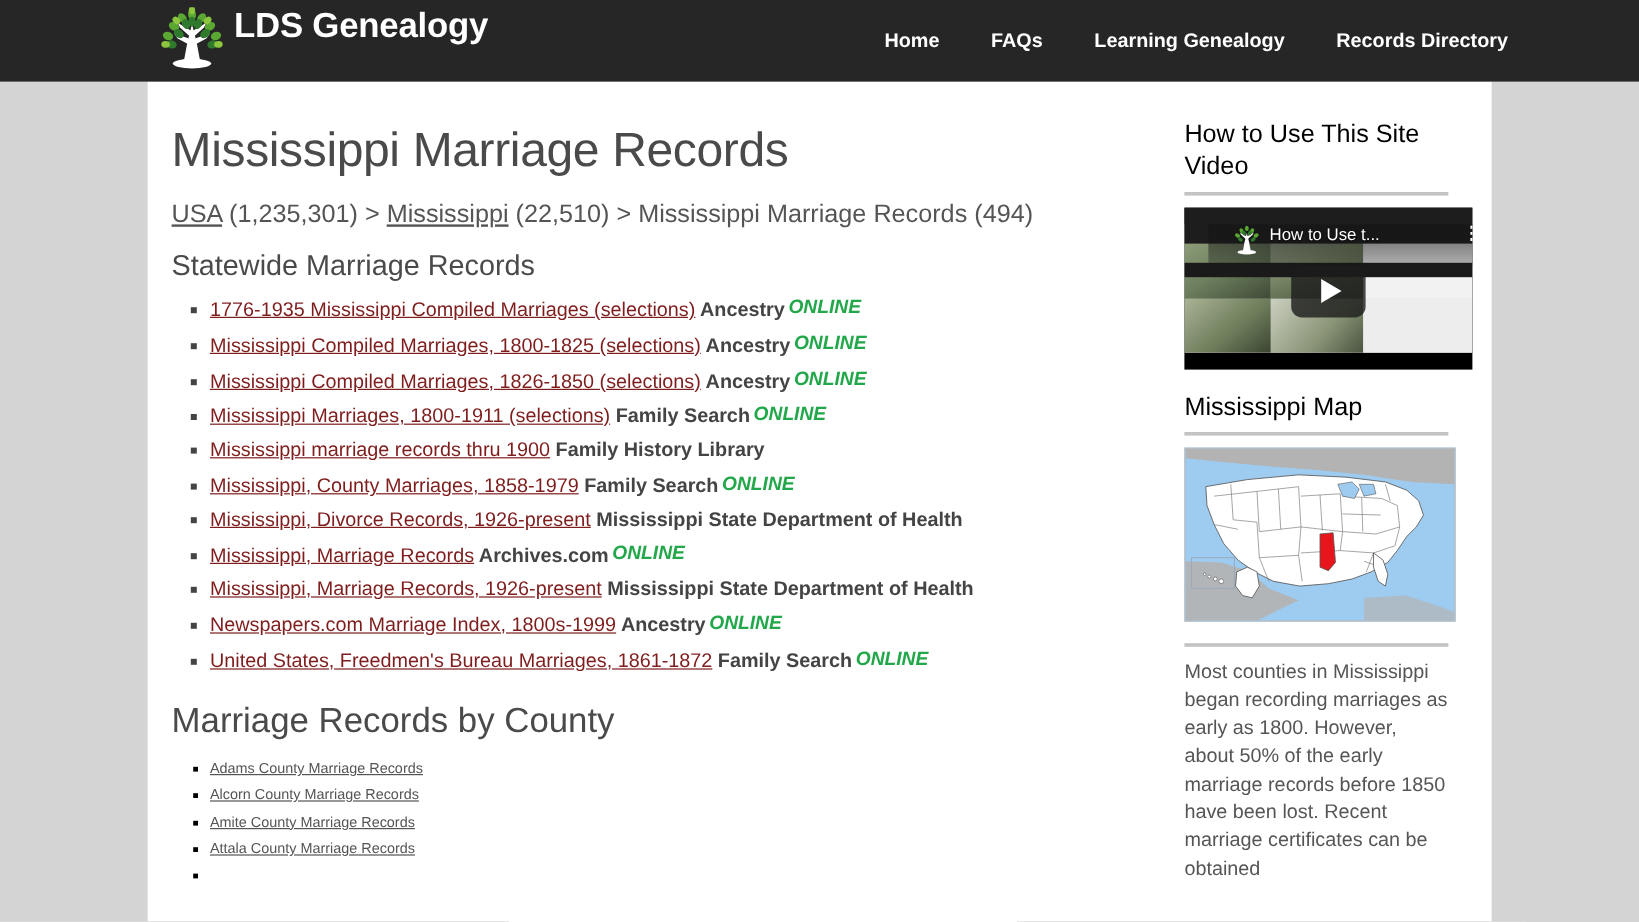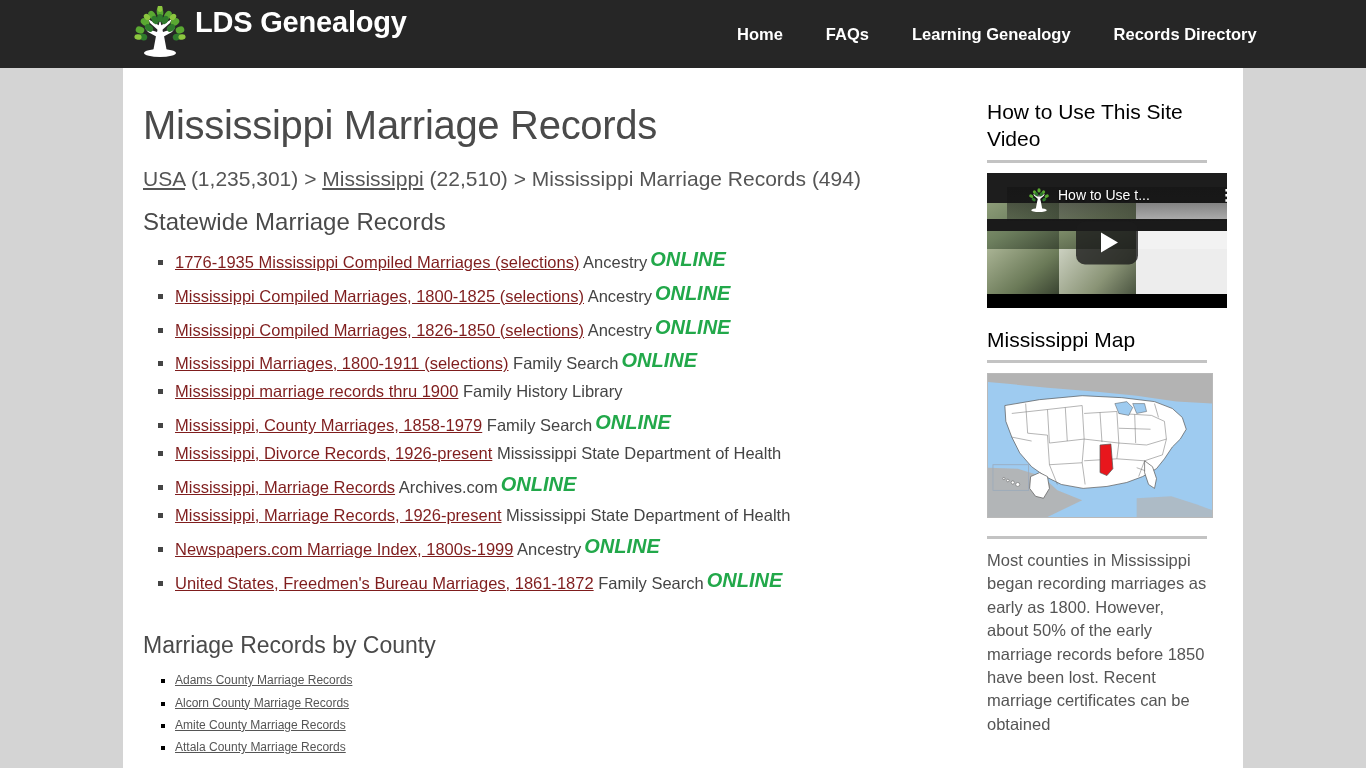--- a/index.html
+++ b/index.html
@@ -85,22 +85,22 @@
     text-decoration: underline;
   }
   h2.section-title {
     font-size: 24px;
     font-weight: normal;
     color: #4a4a4a;
     margin: 12px 0 6px 0;
     line-height: 1.3;
   }
   h2.section-title.county {
-    font-size: 23px;
-    margin: 34px 0 8px 0;
+    font-size: 29px;
+    margin: 18px 0 8px 0;
   }
   ul.record-list {
     list-style: square;
     margin: 0;
     padding-left: 32px;
   }
   ul.record-list li {
     font-size: 16.5px;
     color: #444444;
     line-height: 1.69;
@@ -120,27 +120,27 @@
     line-height: 1.86;
   }
   ul.county-list li a {
     color: #555555;
     text-decoration: underline;
   }
   .online-badge {
     color: #22a84a;
     font-style: italic;
     font-weight: bold;
-    font-size: 20px;
+    font-size: 16px;
     vertical-align: 2px;
     margin-left: 3px;
     white-space: nowrap;
     margin-top: 46px;
   }
-  .provider { color: #444444; }
+  .provider { color: #444444; font-weight: bold; }
 
   
   .side-block { margin-bottom: 18px; }
   h3.side-title {
     font-size: 21px;
     font-weight: normal;
     color: #000000;
     margin: 0 0 7px 0;
     line-height: 1.3;
   }

